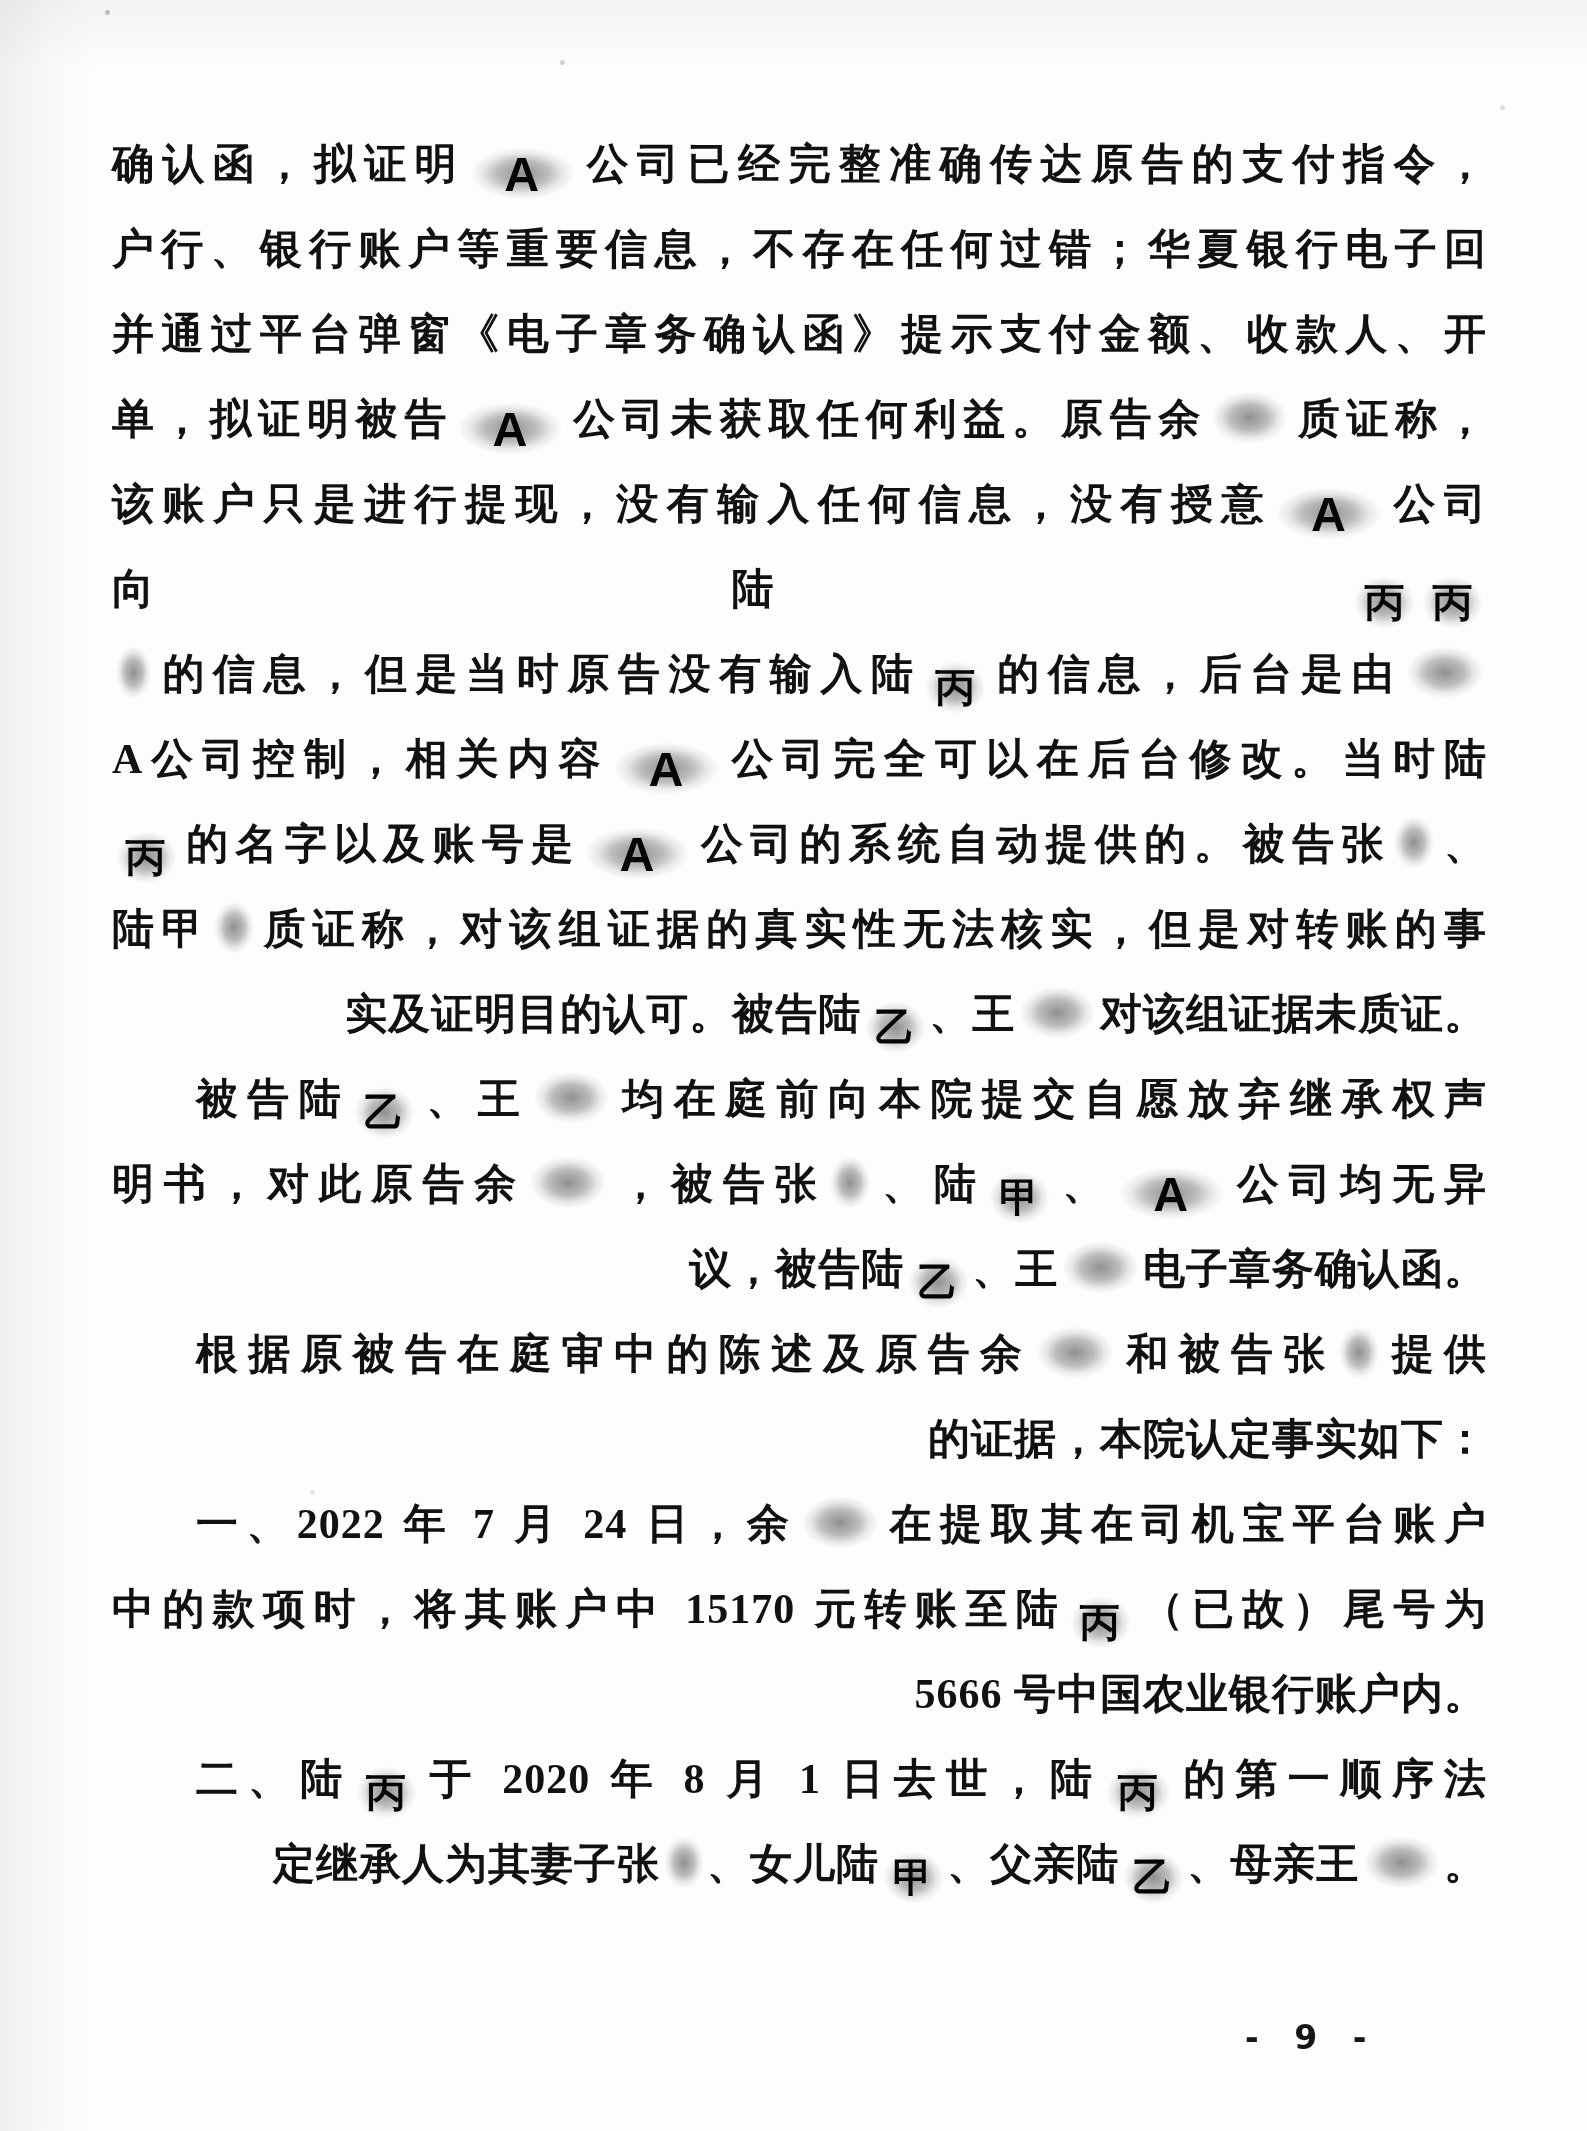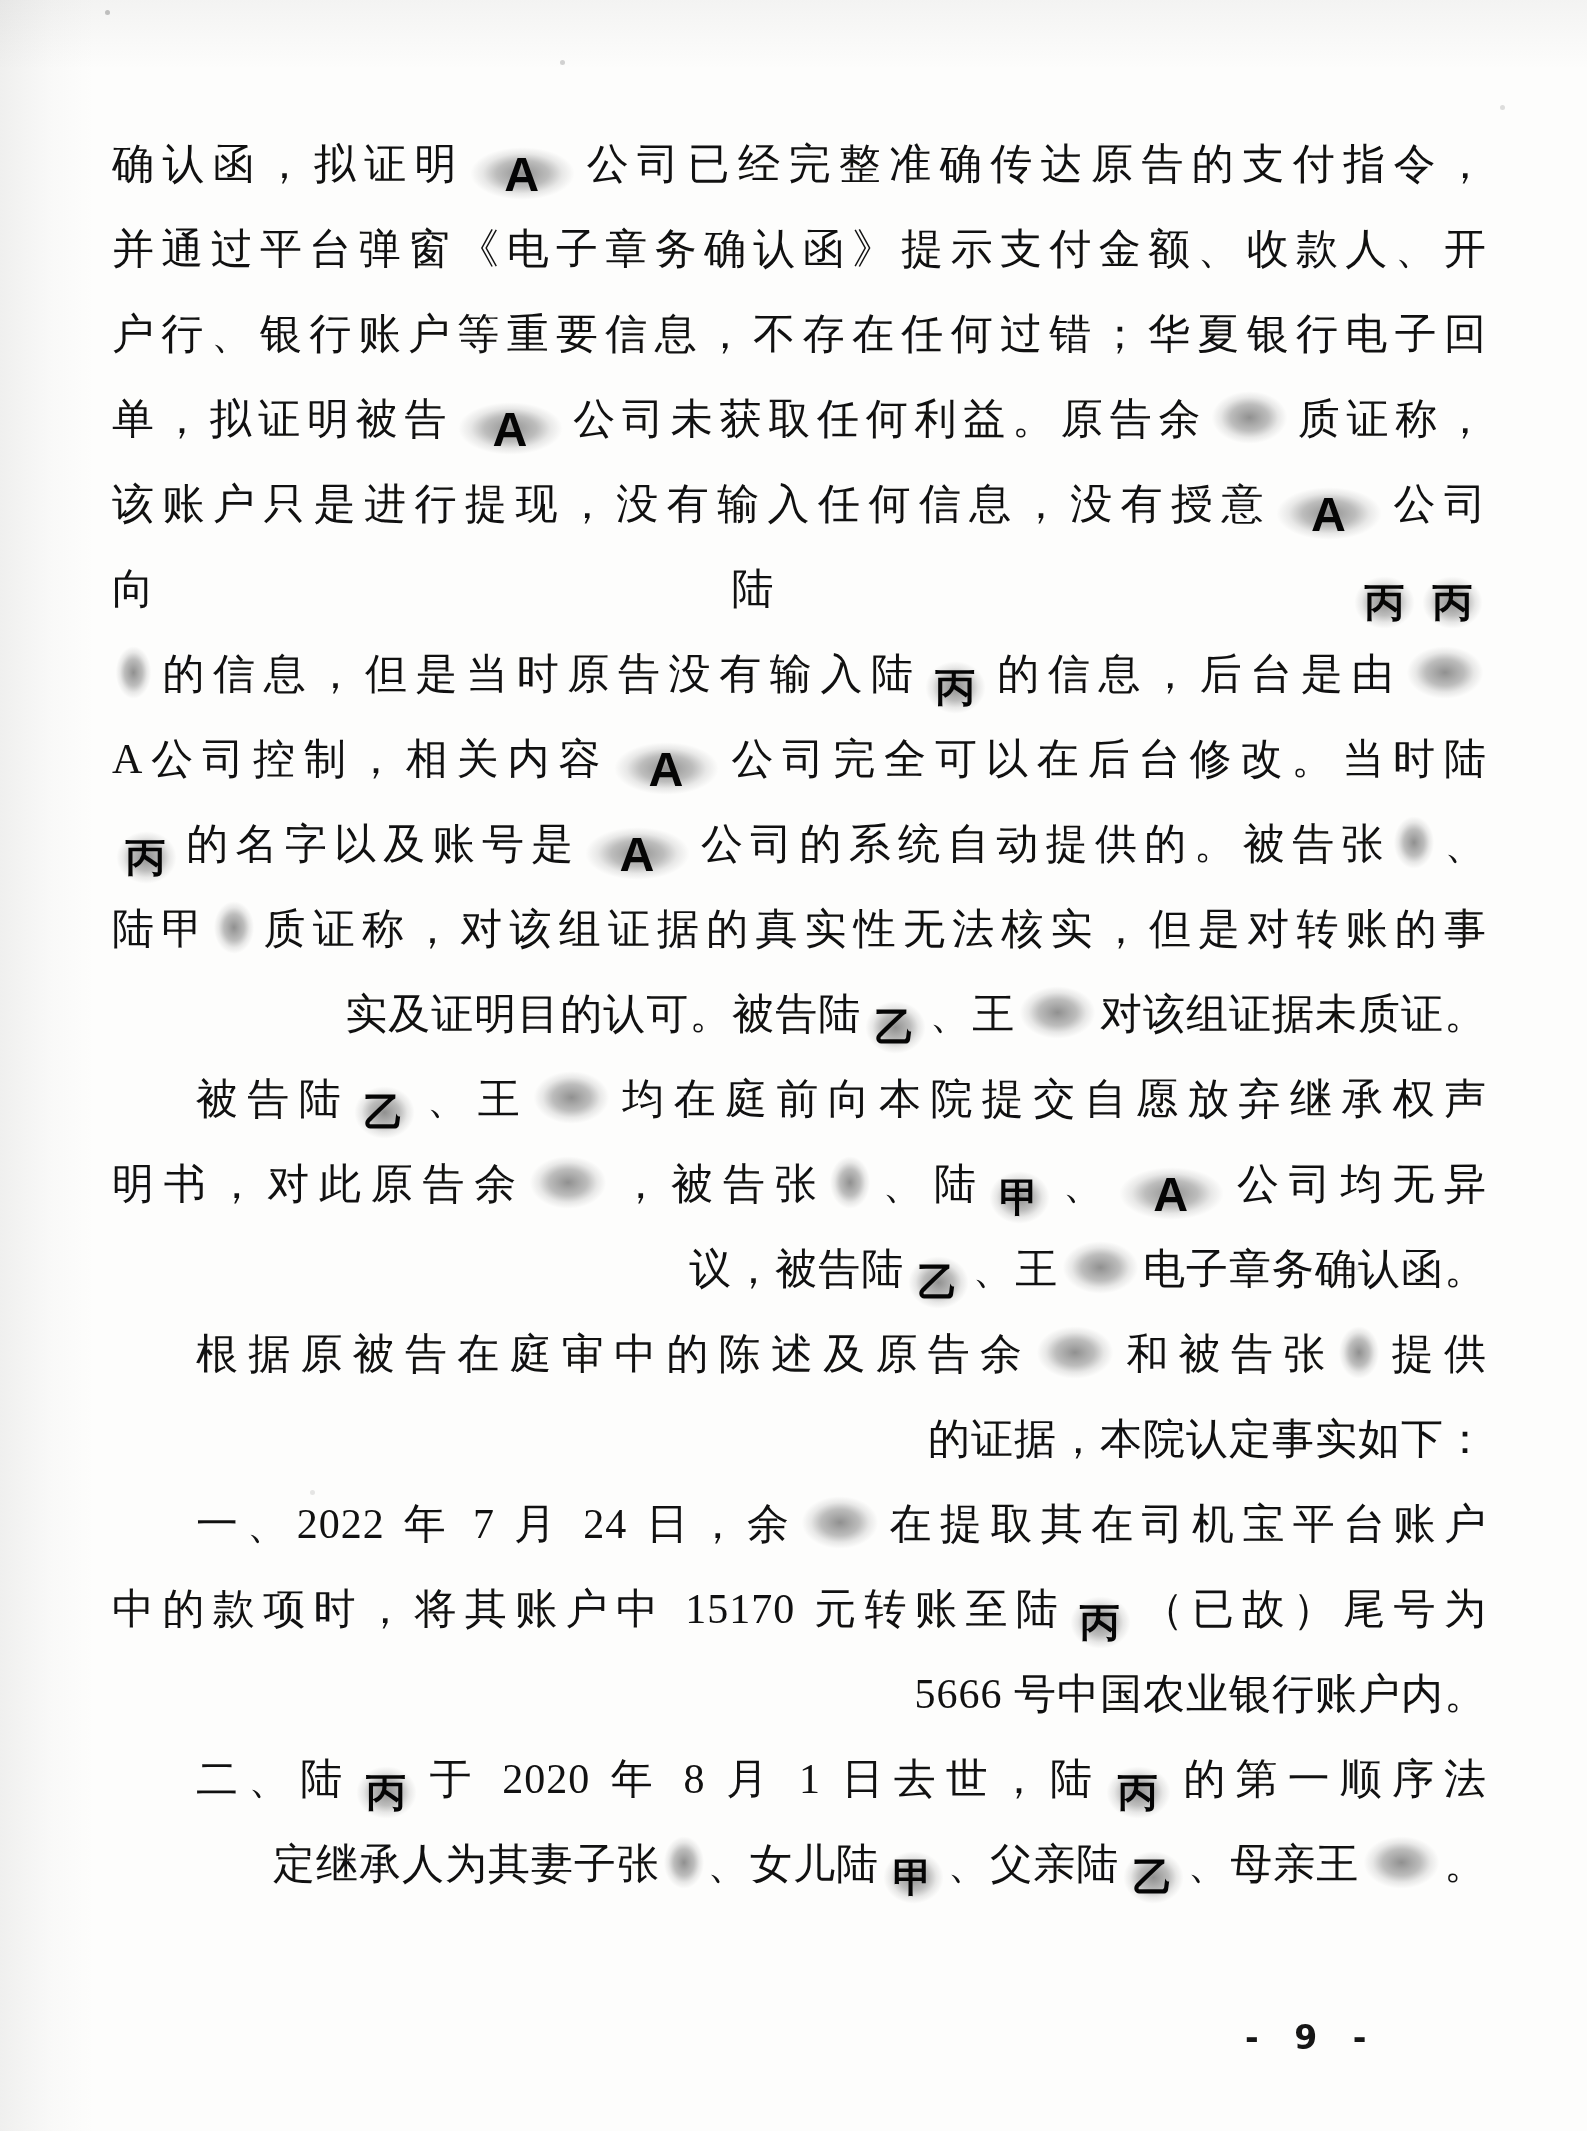--- a/index.html
+++ b/index.html
@@ -62,21 +62,21 @@
   }
   .line.just {
     text-align: justify;
     text-align-last: justify;
     white-space: normal;
   }
   .line.indent {
     text-indent: 2em;
   }
   .txt {
-    font-weight: 400;
+    font-weight: 700;
   }
   
   .redact {
     display: inline-flex;
     align-items: center;
     justify-content: center;
     height: 1.35em;
     vertical-align: -0.3em;
     margin: 0 0.06em;
     text-indent: 0;
@@ -110,22 +110,22 @@
 </style>
 </head>
 <body>
 
 <div class="page">
   <div class="specks"></div>
   <div class="text-block">
       <div class="line just"><span class="txt">确认函，拟证明</span><span class="redact" style="width: 2.6em;">
           <span class="rlabel latin">A</span>
         </span><span class="txt">公司已经完整准确传达原告的支付指令，</span></div>
+      <div class="line just"><span class="txt">户行、银行账户等重要信息，不存在任何过错；华夏银行电子回</span></div>
       <div class="line just"><span class="txt">并通过平台弹窗《电子章务确认函》提示支付金额、收款人、开</span></div>
-      <div class="line just"><span class="txt">户行、银行账户等重要信息，不存在任何过错；华夏银行电子回</span></div>
       <div class="line just"><span class="txt">单，拟证明被告</span><span class="redact" style="width: 2.6em;">
           <span class="rlabel latin">A</span>
         </span><span class="txt">公司未获取任何利益。原告余</span><span class="redact" style="width: 1.9em;"></span><span class="txt">质证称，</span></div>
       <div class="line just"><span class="txt">该账户只是进行提现，没有输入任何信息，没有授意</span><span class="redact" style="width: 2.6em;">
           <span class="rlabel latin">A</span>
         </span><span class="txt">公司</span></div>
       <div class="line just"><span class="txt">向陆</span><span class="redact" style="width: 1.5em;">
           <span class="rlabel">丙</span>
         </span><span class="redact" style="width: 1.5em;">
           <span class="rlabel">丙</span>

